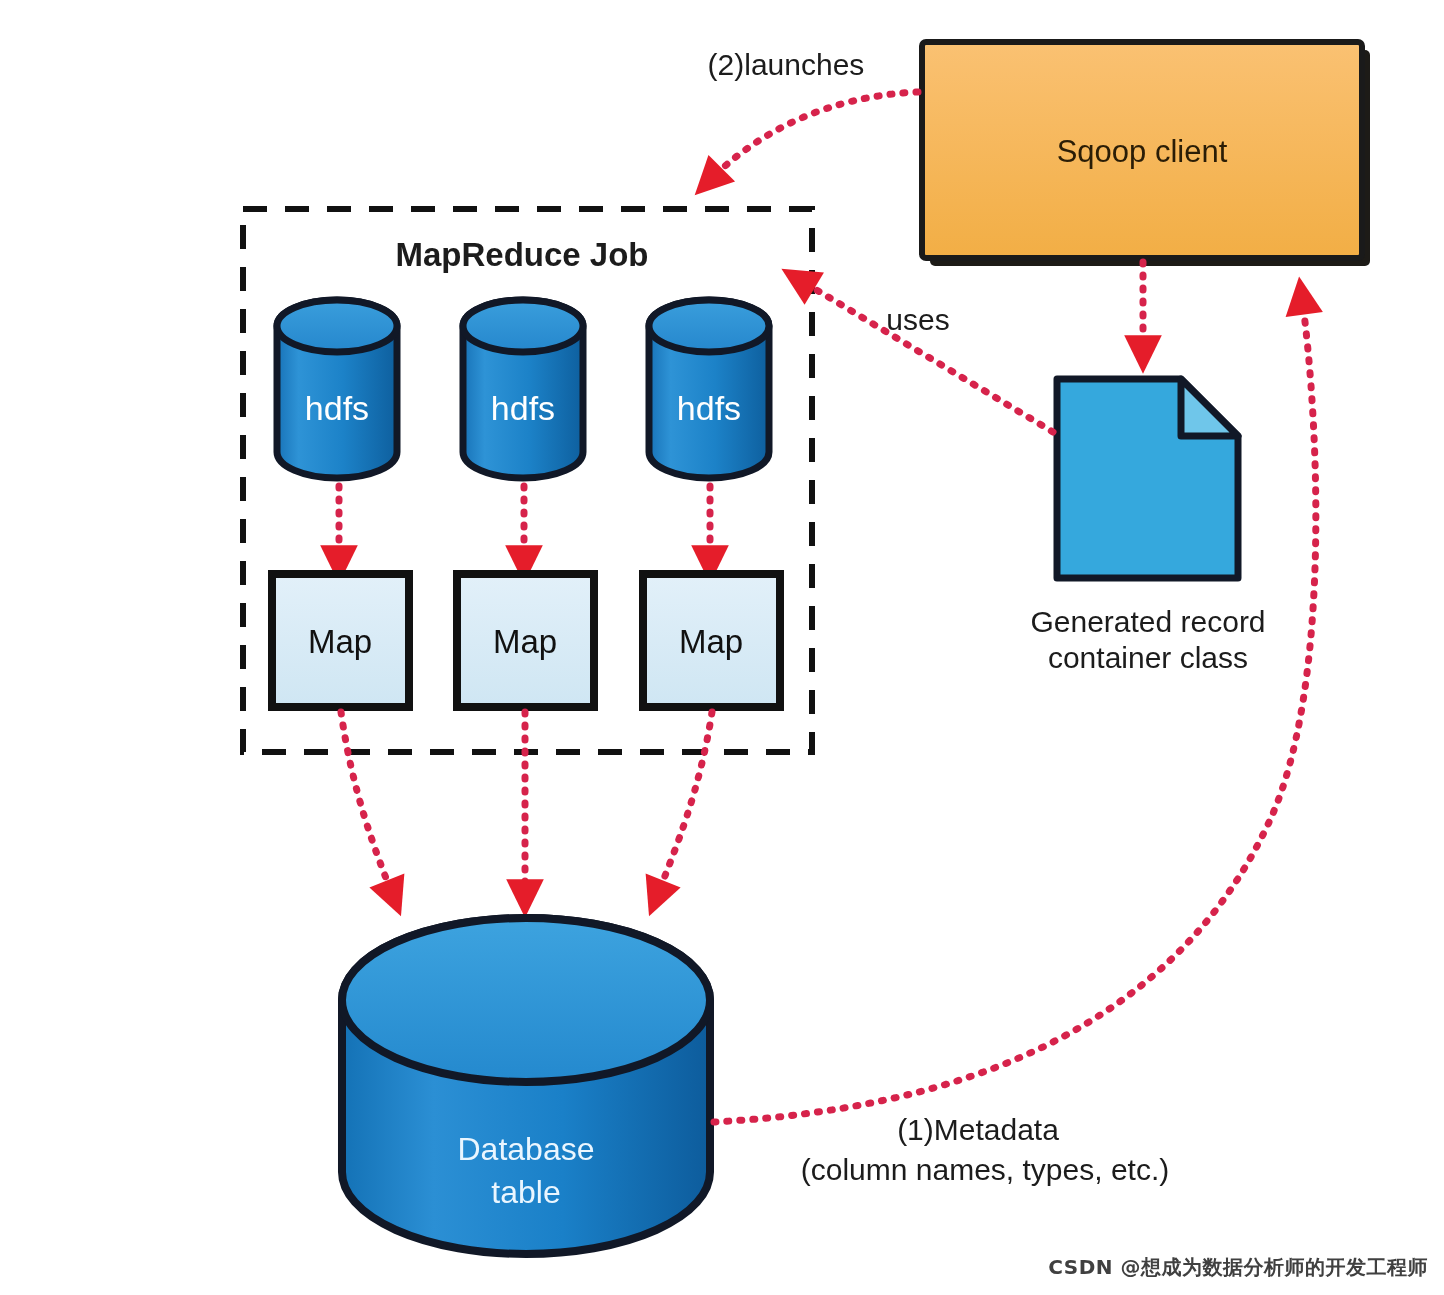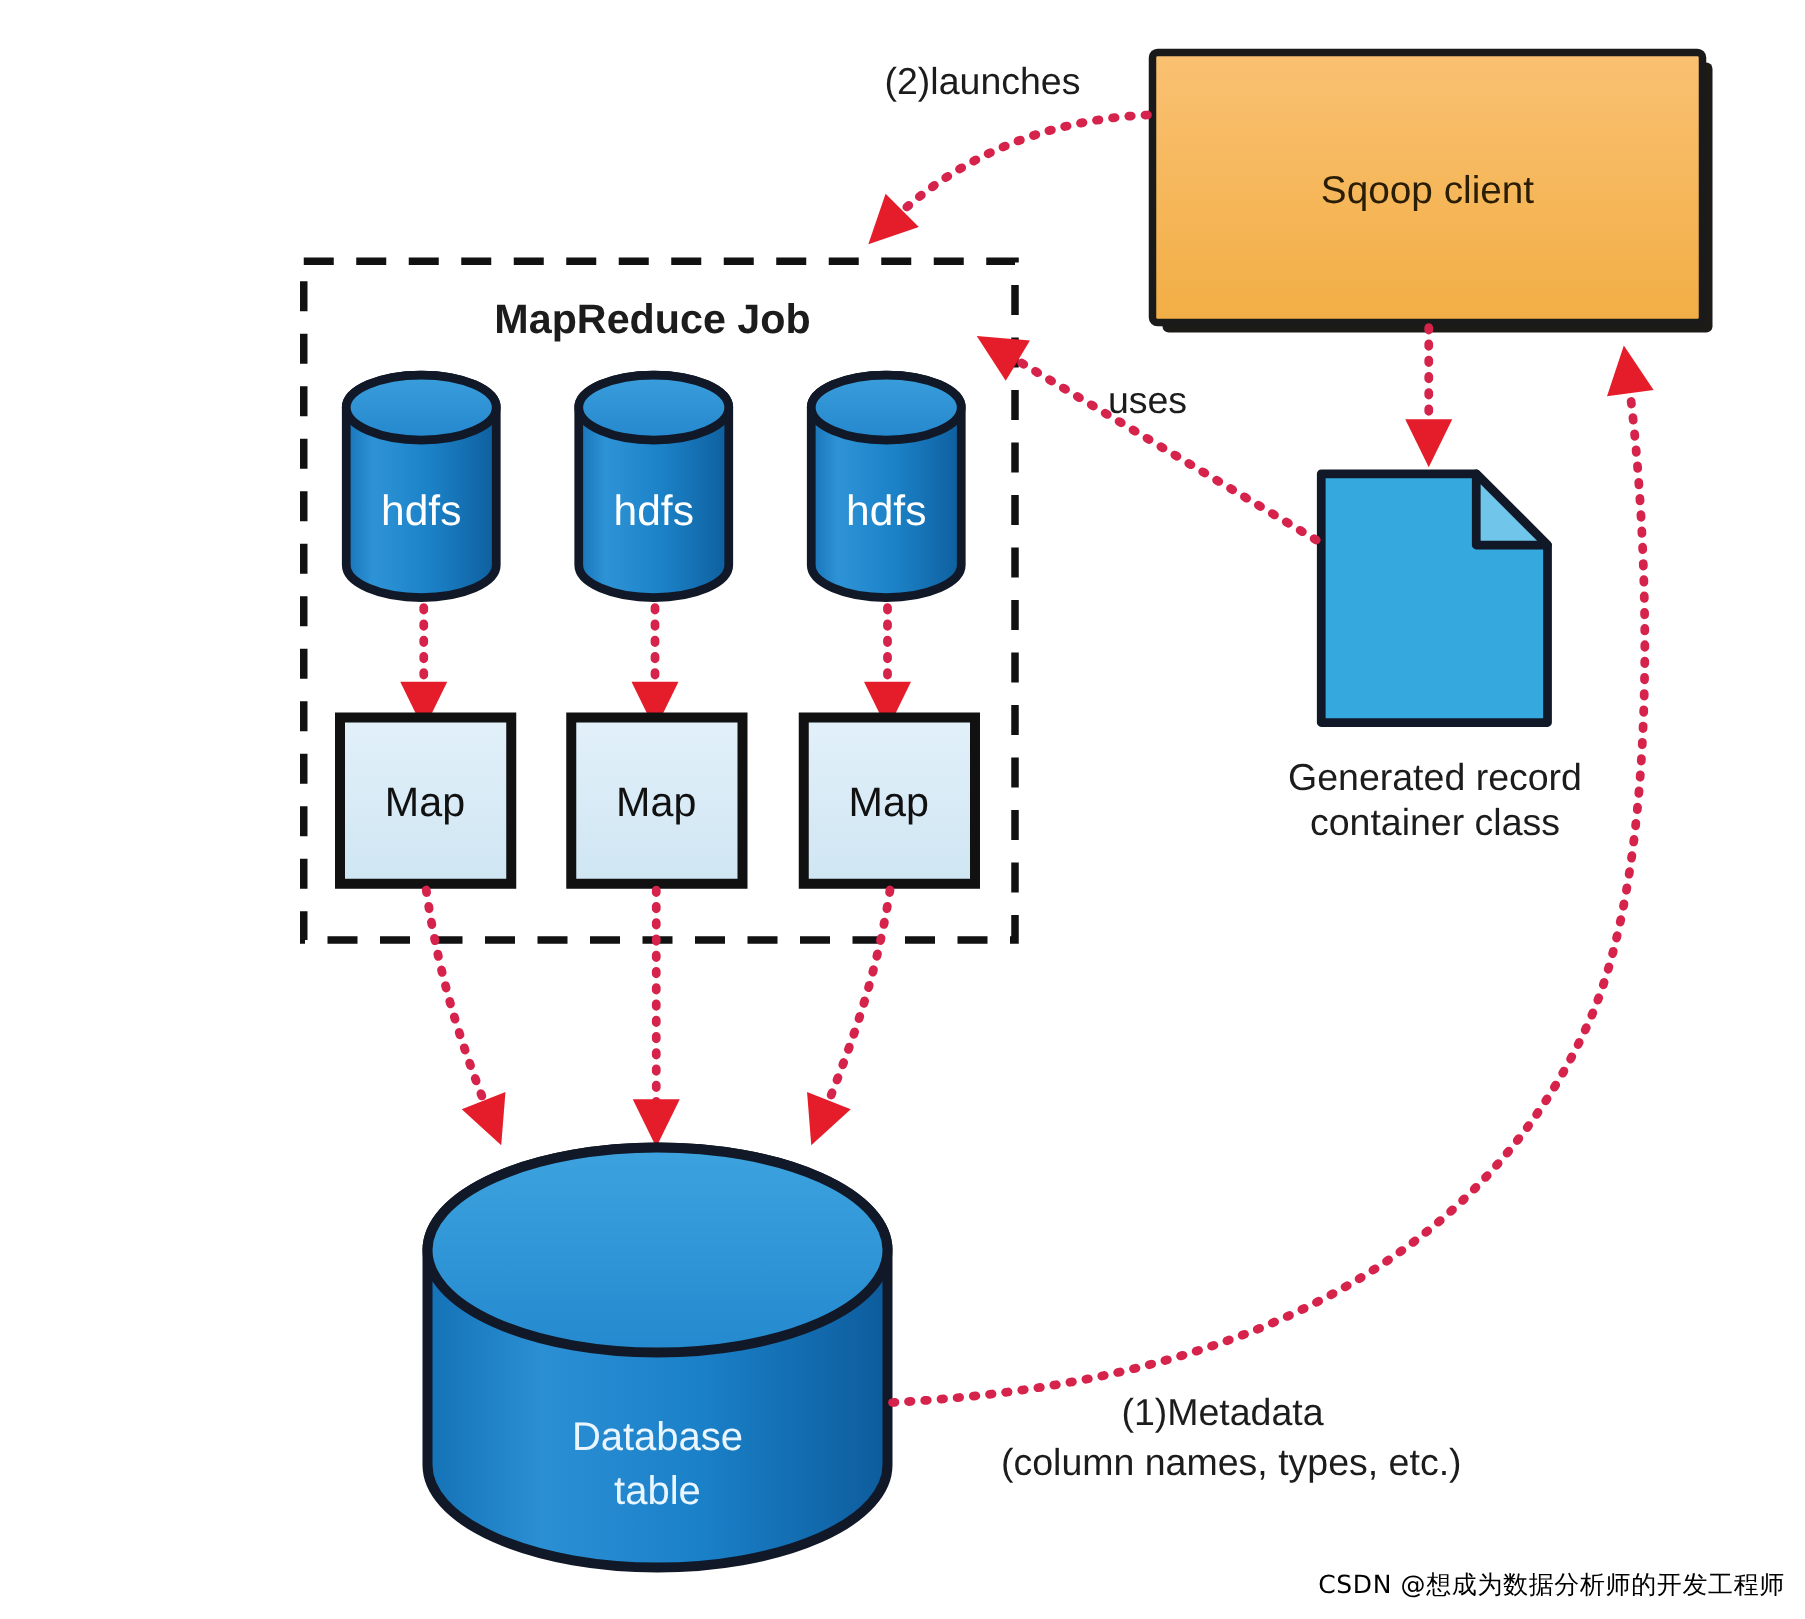--- a/index.html
+++ b/index.html
@@ -53,23 +53,24 @@
   .lbl-sqoop {
     font-size: 31px;
     fill: #2a1d06;
   }
   .watermark {
     position: absolute;
     right: 16px;
     bottom: 14px;
     font-family: "DejaVu Sans", sans-serif;
     font-size: 20px;
-    color: #000000;
+    color: #404040;
     white-space: nowrap;
     letter-spacing: 0.5px;
+    font-weight: bold;
   }
 </style>
 </head>
 <body>
 
 <div id="stage">
 
   <svg id="diagram" viewBox="0 0 1444 1295">
     <defs>
       <linearGradient id="cylBody" x1="0" y1="0" x2="1" y2="0">

